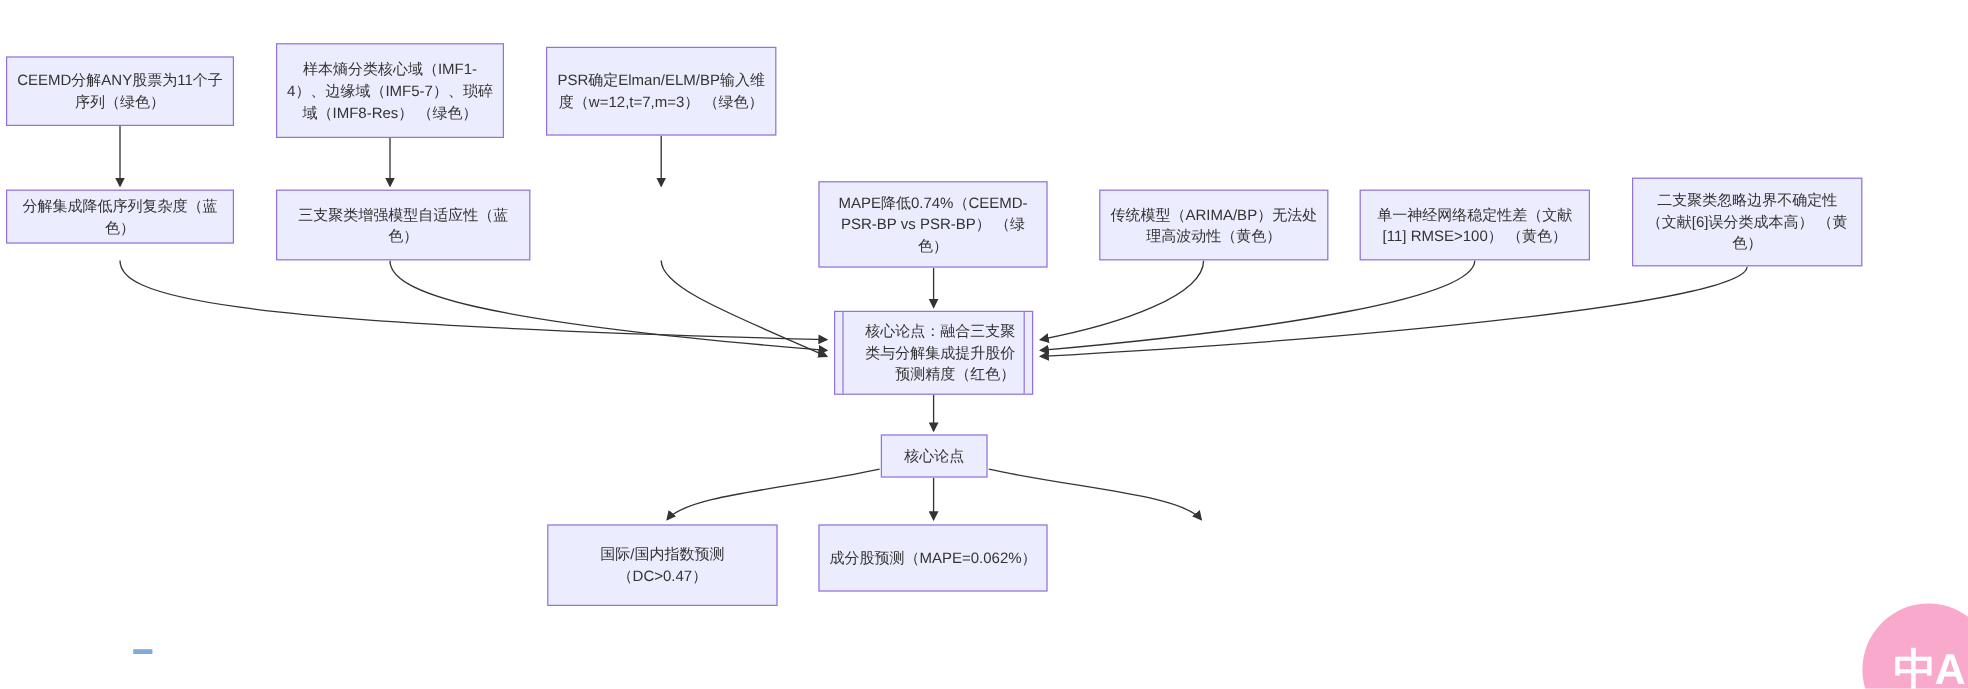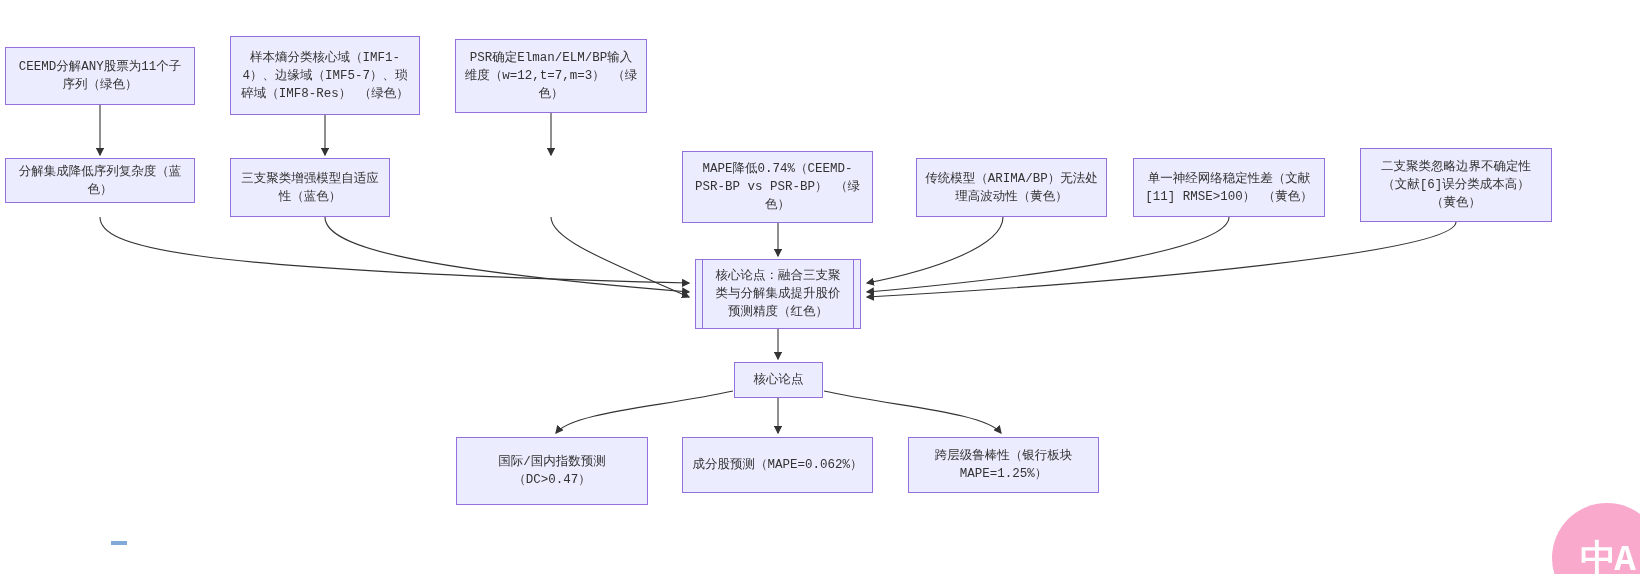--- a/index.html
+++ b/index.html
@@ -9,21 +9,21 @@
     --text: #333333;
   }
   * { margin: 0; padding: 0; box-sizing: border-box; }
   html, body { background: #ffffff; }
   #canvas {
     position: relative;
     width: 1640px;
     height: 574px;
     overflow: hidden;
     background: #ffffff;
-    font-family: Liberation Mono, monospace;
+    font-family: Liberation Sans, sans-serif;
   }
   #edges {
     position: absolute;
     left: 0; top: 0;
     width: 1640px; height: 574px;
     pointer-events: none;
   }
   .edge {
     stroke: var(--arrow);
     stroke-width: 1.1;
@@ -36,21 +36,21 @@
     border: 1px solid var(--node-border);
     color: var(--text);
     font-size: 12.5px;
     line-height: 18px;
     display: flex;
     align-items: center;
     justify-content: center;
     text-align: center;
     padding: 4px 8px;
   }
-  .node.subroutine { padding: 15px 14px; }
+  .node.subroutine { padding: 15px 14px; text-align: right; }
   .sub-line {
     position: absolute;
     top: 0; bottom: 0;
     width: 1px;
     background: var(--node-border);
   }
   .sub-line.left  { left: 6px; }
   .sub-line.right { right: 6px; }
   #translate-badge {
     position: absolute;
@@ -110,21 +110,21 @@
   <div class="node" style="left:230px;top:36px;width:190px;height:79px">
     <span>样本熵分类核心域（IMF1-4）、边缘域（IMF5-7）、琐碎域（IMF8-Res） （绿色）</span>
   </div>
   <div class="node" style="left:455px;top:39px;width:192px;height:74px">
     <span>PSR确定Elman/ELM/BP输入维度（w=12,t=7,m=3） （绿色）</span>
   </div>
 
   <div class="node" style="left:5px;top:158px;width:190px;height:45px">
     <span>分解集成降低序列复杂度（蓝色）</span>
   </div>
-  <div class="node" style="left:230px;top:158px;width:160px;height:59px">
+  <div class="node" style="left:230px;top:158px;width:212px;height:59px">
     <span>三支聚类增强模型自适应性（蓝色）</span>
   </div>
   <div class="node" style="left:682px;top:151px;width:191px;height:72px">
     <span>MAPE降低0.74%（CEEMD-PSR-BP vs PSR-BP） （绿色）</span>
   </div>
   <div class="node" style="left:916px;top:158px;width:191px;height:59px">
     <span>传统模型（ARIMA/BP）无法处理高波动性（黄色）</span>
   </div>
   <div class="node" style="left:1133px;top:158px;width:192px;height:59px">
     <span>单一神经网络稳定性差（文献[11] RMSE&gt;100） （黄色）</span>
@@ -142,23 +142,20 @@
   <div class="node" style="left:734px;top:362px;width:89px;height:36px">
     <span>核心论点</span>
   </div>
 
   <div class="node" style="left:456px;top:437px;width:192px;height:68px">
     <span>国际/国内指数预测（DC&gt;0.47）</span>
   </div>
   <div class="node" style="left:682px;top:437px;width:191px;height:56px">
     <span>成分股预测（MAPE=0.062%）</span>
   </div>
-  <div class="node" style="left:908px;top:437px;width:191px;height:56px">
-    <span>跨层级鲁棒性（银行板块MAPE=1.25%）</span>
-  </div>
 
   <div id="translate-badge" style="background: rgb(248, 169, 204);">
     <span>中A</span>
   </div>
 
   <div id="stray-blue-mark"></div>
 
 </div>
 
 </body></html>

